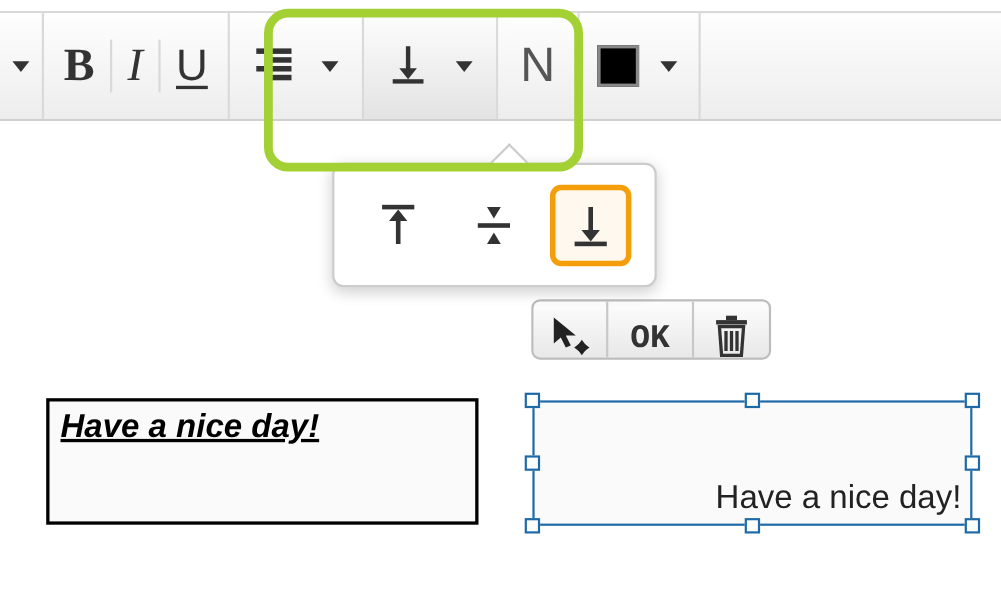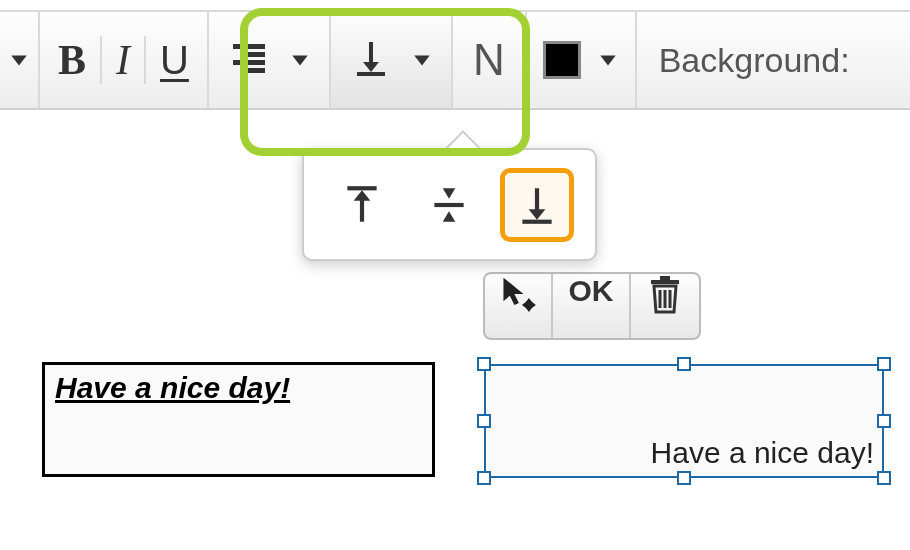--- a/index.html
+++ b/index.html
@@ -110,24 +110,25 @@
     position:absolute;
     top:272px; left:483px;
     display:flex;
     border:2px solid #bcbcbc;
     border-radius:8px;
     overflow:hidden;
     background:linear-gradient(#fdfdfd,#e8e8e8);
     z-index:2;
   }
   .mini-tb .mbtn {
-    width:68px; height:64px;
-    display:flex; align-items:flex-start; justify-content:center;
+    width:68px; height:51px;
+    display:flex; align-items:flex-end; justify-content:center;
     border-right:2px solid #c8c8c8;
     cursor:pointer;
+    font-family:Liberation Mono, monospace;
   }
   .mini-tb .mbtn:last-child { border-right:none; }
   .ok-text { font-size:30px; font-weight:700; color:#333; }
 
   
   .textbox-left {
     position:absolute;
     top:362px; left:42px;
     width:393px; height:115px;
     border:3px solid #000;
@@ -247,23 +248,20 @@
       <span class="color-swatch"></span>
     </span>
     <span style="width:16px"></span>
     <span class="dd-arrow">
       <svg width="22" height="22" viewBox="0 0 20 20">
           <polygon points="3,6 17,6 10,15" fill="#333"></polygon>
         </svg>
     </span>
   </div>
 
-  <div class="tb-group" style="border-right:none;">
-    <span class="bg-label">Background:</span>
-  </div>
 </div>
 
 <div class="hl-green"></div>
 
 <div class="popup">
   <div class="opt">
     <svg width="46" height="46" viewBox="0 0 44 44">
       <rect x="8" y="4" width="28" height="4" fill="#333"></rect>
       <polygon points="14,18 30,18 22,8" fill="#333"></polygon>
       <line x1="22" y1="14" x2="22" y2="38" stroke="#333" stroke-width="4"></line>

